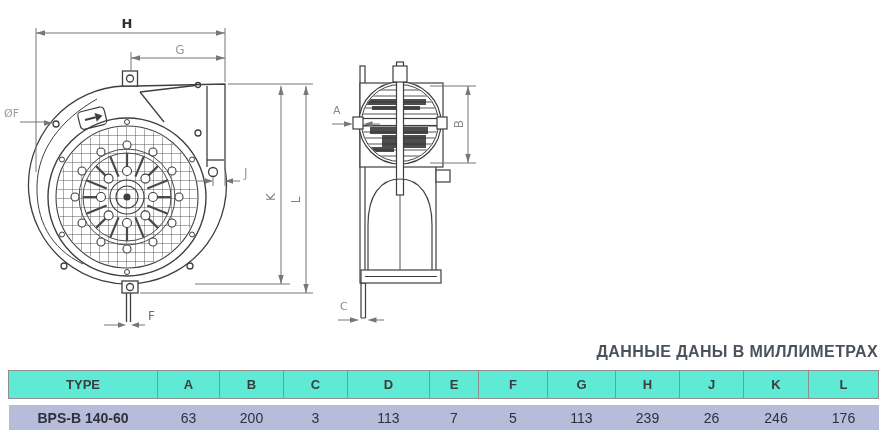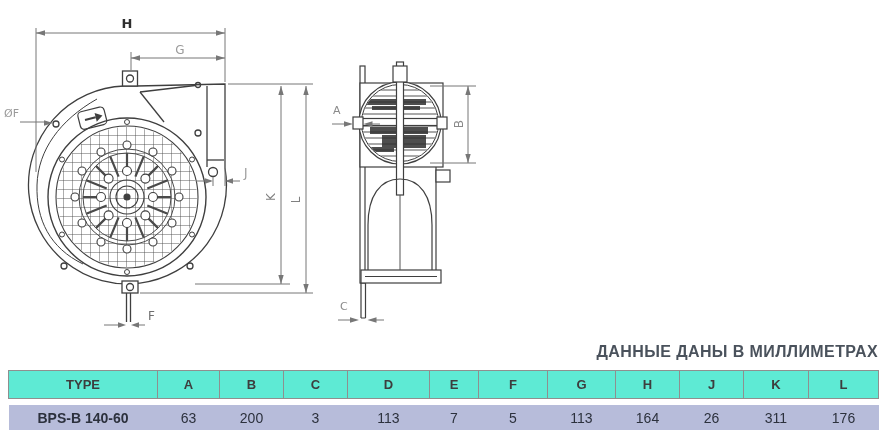--- a/index.html
+++ b/index.html
@@ -241,21 +241,21 @@
         </tr>
       <tr class="vals">
         <td class="type">BPS-B 140-60</td>
         <td>63</td>
         <td>200</td>
         <td>3</td>
         <td>113</td>
         <td>7</td>
         <td>5</td>
         <td>113</td>
-        <td>164</td>
+        <td>239</td>
         <td>26</td>
-        <td>311</td>
+        <td>246</td>
         <td>176</td>
       </tr>
     </tbody>
   </table>
 
 </div>
 
 </body></html>

